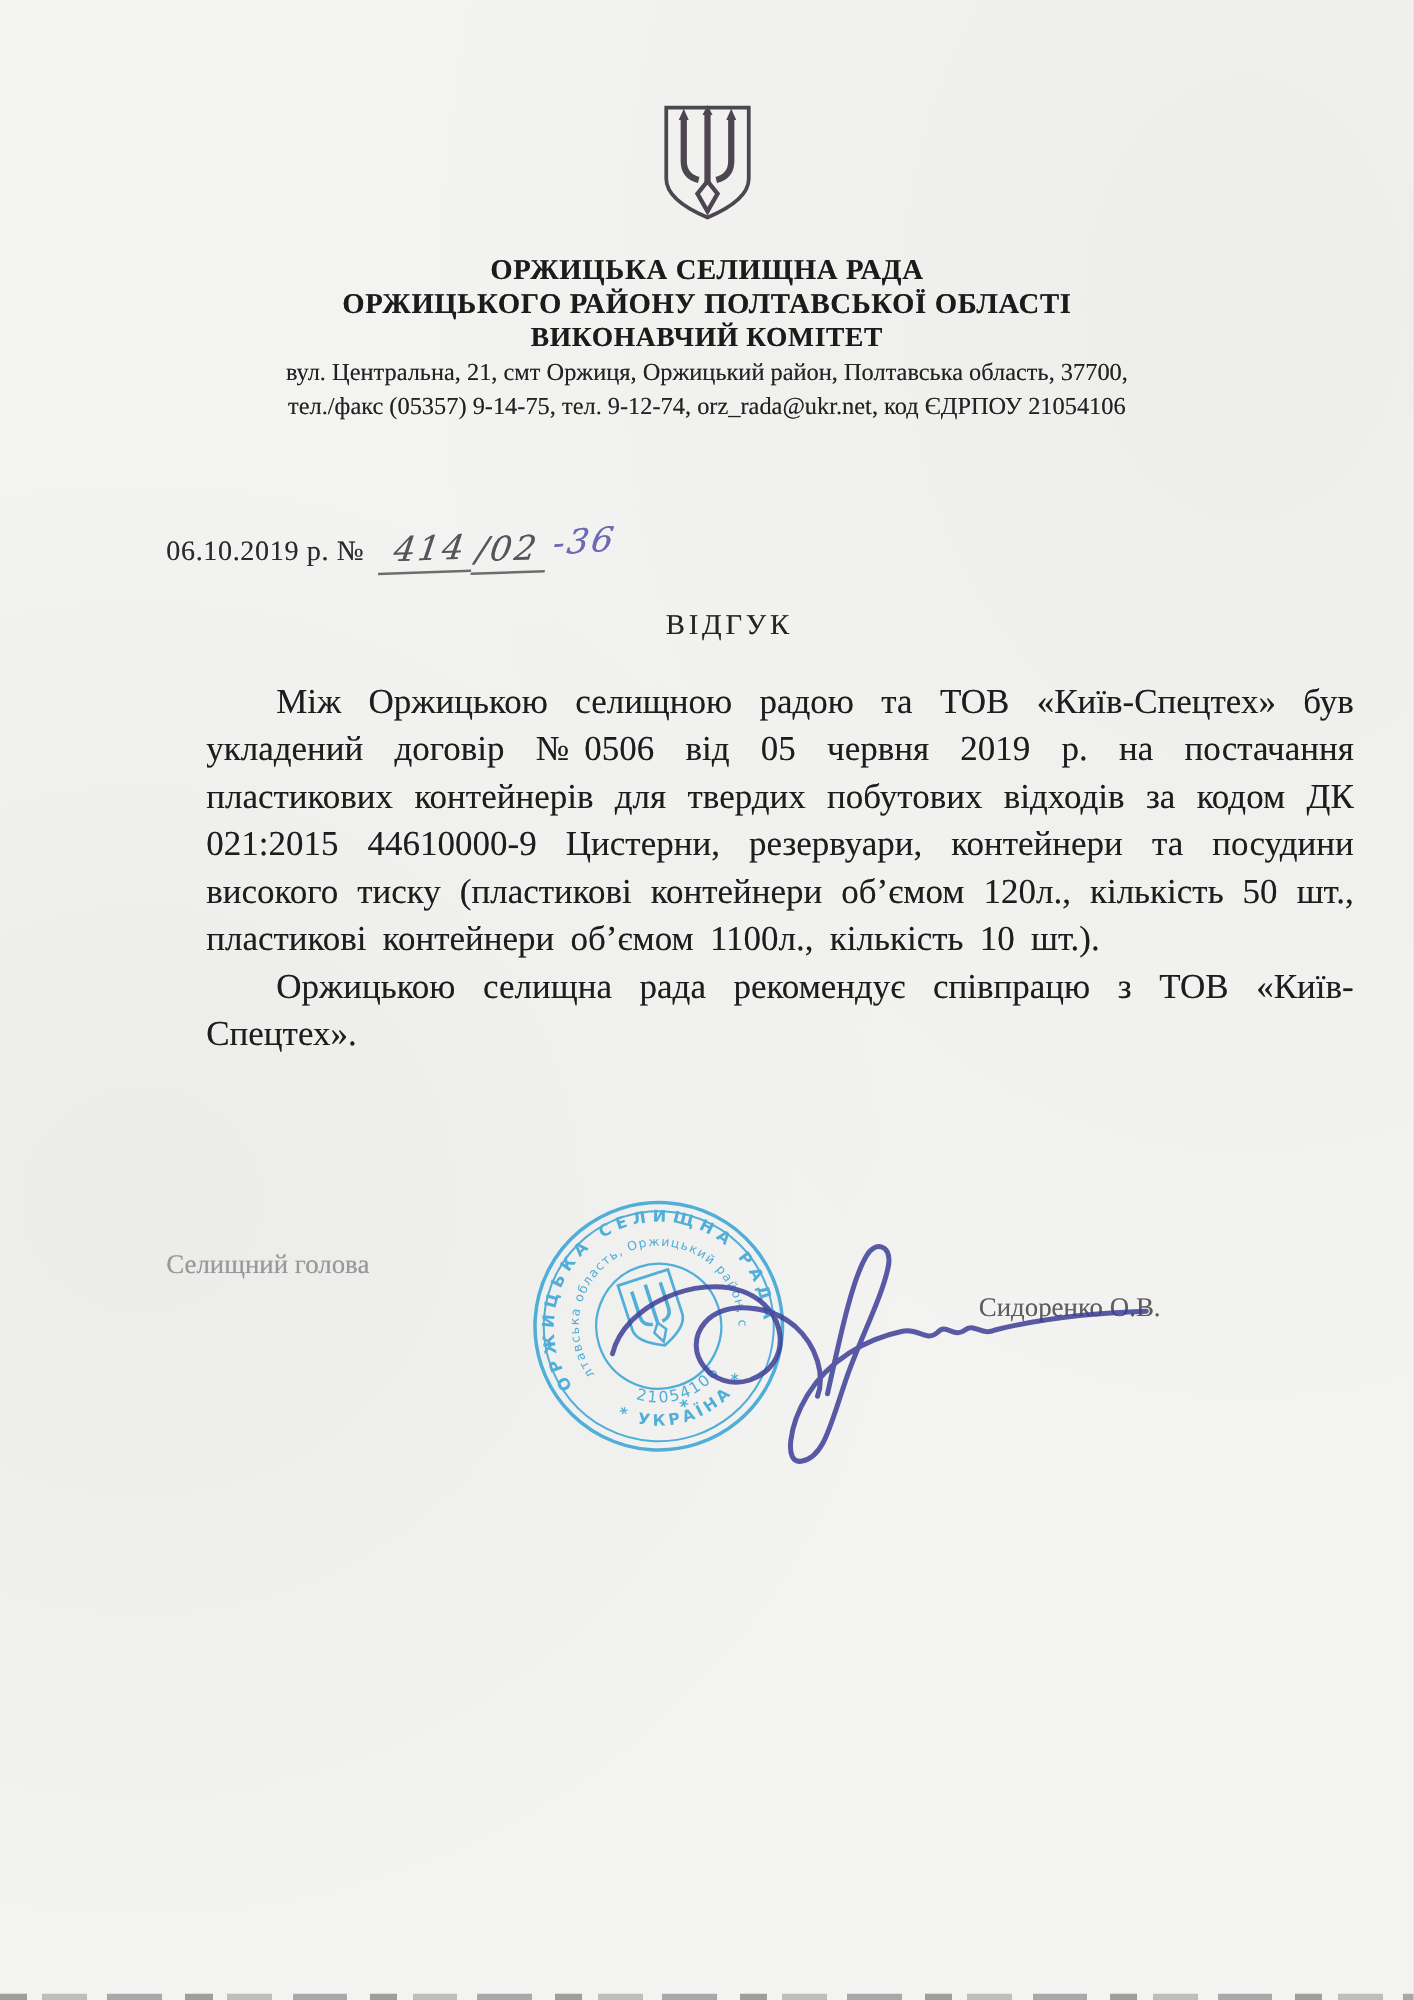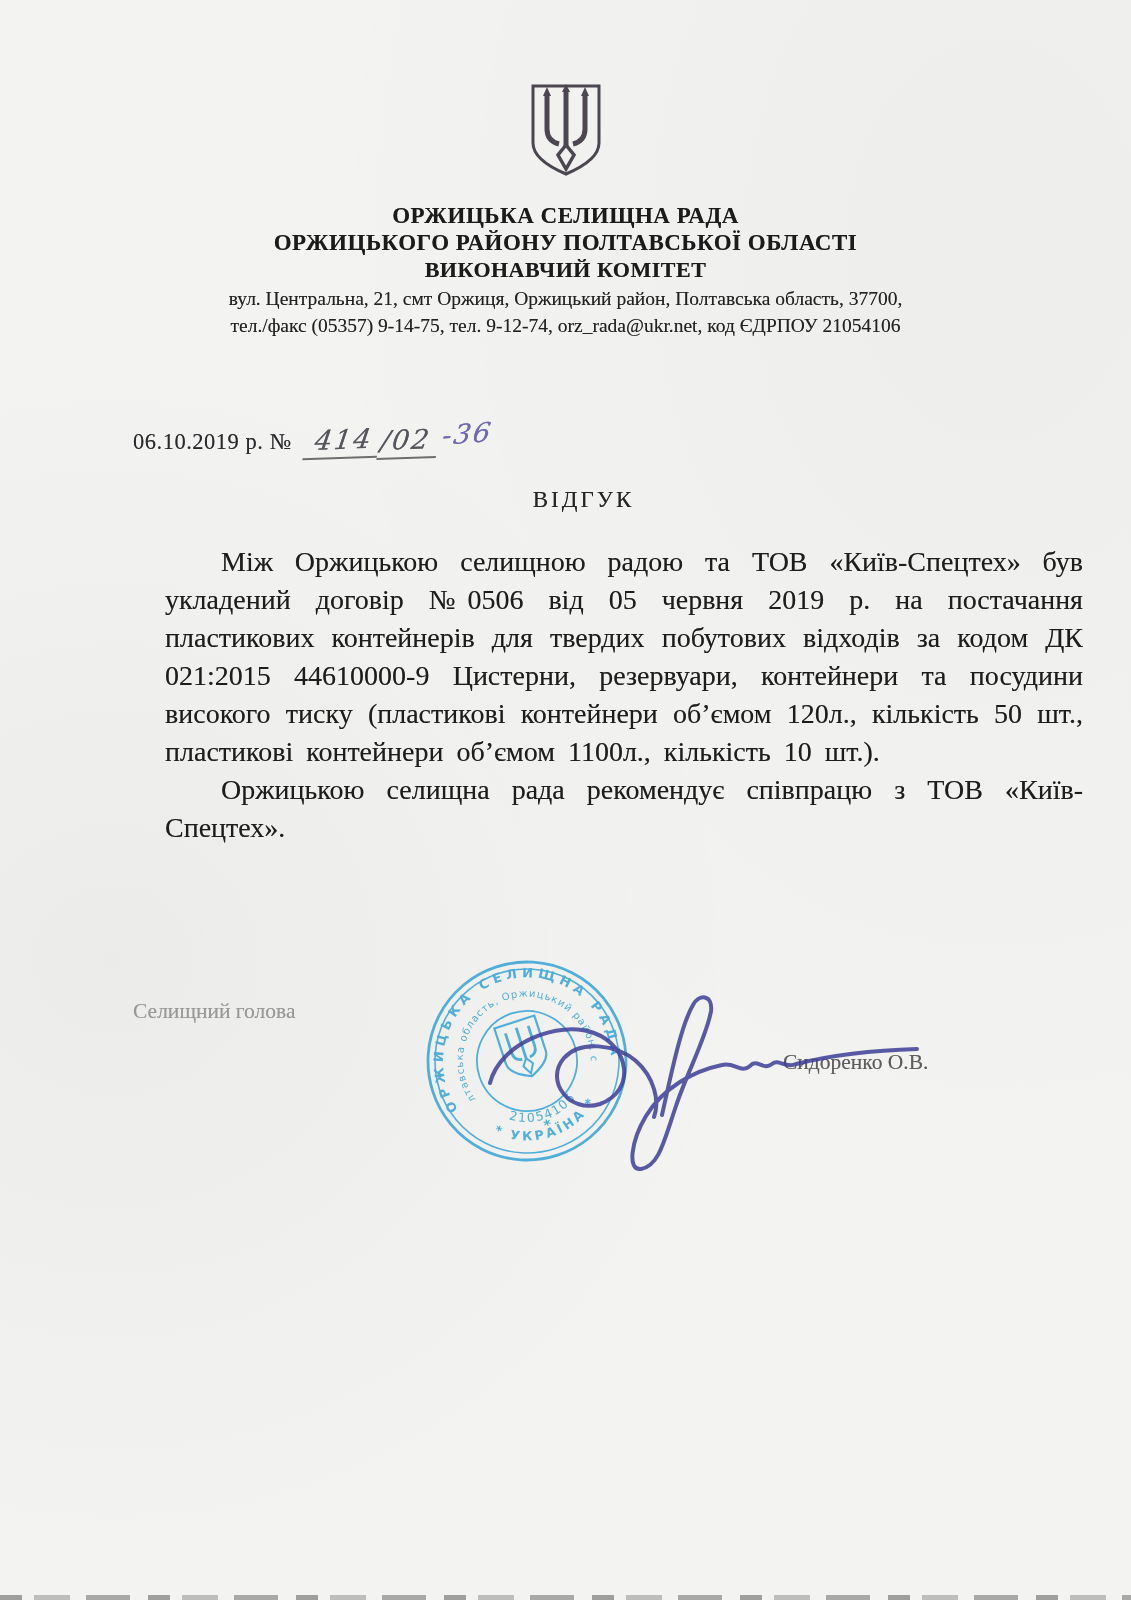--- a/index.html
+++ b/index.html
@@ -36,21 +36,21 @@
   .doc-title{position:absolute;top:487px;left:0;right:0;margin:0;text-align:center;
     font-size:23px;font-weight:normal;letter-spacing:3px;color:#242424;
     transform:translateX(18px);text-shadow:0 0 0.4px rgba(40,40,40,.55);}
   .body-text{position:absolute;top:543px;left:141px;width:918px;
     font-size:28px;line-height:38px;text-align:justify;color:#1d1d1d;
     word-spacing:6px;text-shadow:0 0 0.45px rgba(35,35,35,.5);margin-left:24px;}
   .body-text p{margin:0;text-indent:56px;}
   .sig-position{position:absolute;top:992px;left:133px;font-size:21.5px;
     line-height:38px;color:#989898;text-shadow:0 0 0.6px rgba(150,150,150,.6);text-align:center;}
   .sig-name{position:absolute;top:1034px;left:783px;font-size:21.5px;color:#5d5d5f;
-    text-shadow:0 0 0.5px rgba(90,90,90,.5);margin-top:16px;}
+    text-shadow:0 0 0.5px rgba(90,90,90,.5);}
   .stamp{position:absolute;left:424px;top:958px;width:206px;height:206px;opacity:0.88;}
   .signature-ink{position:absolute;left:430px;top:965px;width:500px;height:215px;}
   .scan-edge-bottom{position:absolute;left:0;right:0;bottom:0;height:5px;opacity:.55;
     background:repeating-linear-gradient(90deg,
       rgba(50,50,52,.8) 0 22px, transparent 22px 34px,
       rgba(50,50,52,.5) 34px 70px, transparent 70px 86px,
       rgba(50,50,52,.7) 86px 130px, transparent 130px 148px);}
   .stamp-text{font-family:"DejaVu Sans", sans-serif;}
 </style>
 </head>

